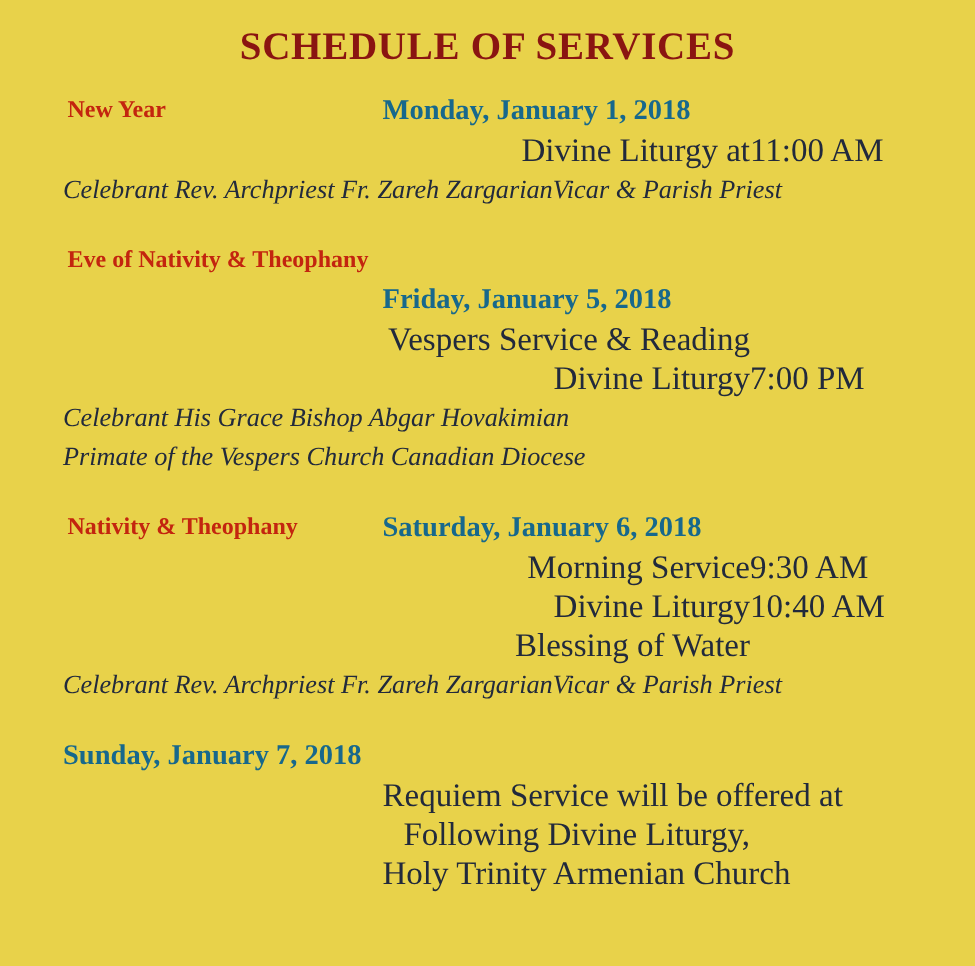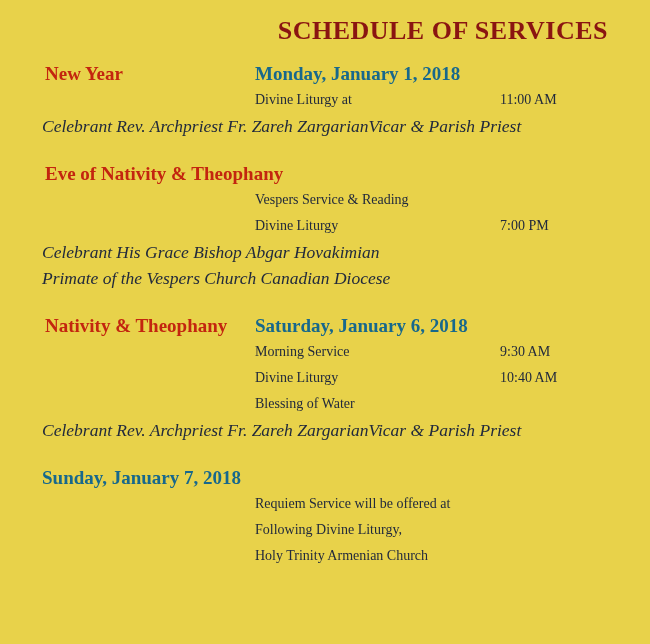--- a/index.html
+++ b/index.html
@@ -18,49 +18,49 @@
   .page{
     position:relative;
     width:650px;
     height:644px;
     box-sizing:border-box;
     padding:16px 42px 0 42px;
     overflow:hidden;
   }
   h1.title{
     margin:0 0 15px 0;
-    text-align:right;
+    text-align:center;
     font-size:26px;
     line-height:30px;
     font-weight:bold;
     letter-spacing:.5px;
     color:var(--title);
   }
   .svc{margin:0 0 22px 0;}
   .head{display:flex;line-height:26px;}
   .sname{
     display:inline-block;
     margin-left:3px;
     width:210px;
     flex:0 0 210px;
-    font-size:19px;
+    font-size:16px;
     font-weight:bold;
     color:var(--section-heading);
     white-space:nowrap;
   }
   .sname.wide{width:auto;flex:0 0 auto;}
   .sdate,.date-line{
     font-size:19px;
     font-weight:bold;
     color:var(--date);
     white-space:nowrap;
     line-height:26px;
   }
   .rows{margin-left:213px;}
-  .row{display:flex;line-height:26px;font-size:14px;}
+  .row{display:flex;line-height:26px;font-size:22px;text-align:right;}
   .lbl{flex:0 0 245px;min-width:245px;white-space:nowrap;}
   .time{white-space:nowrap;}
   .celebrant{
     font-style:italic;
     font-size:17.5px;
     line-height:26px;
     color:var(--body);
   }
 </style>
 </head>
@@ -82,20 +82,21 @@
       </div>
     </div>
     <div class="celebrant">Celebrant Rev. Archpriest Fr. Zareh ZargarianVicar &amp; Parish Priest</div>
   </section>
 
   <section class="svc">
     <div class="head">
       <span class="sname wide">Eve of Nativity &amp; Theophany</span>
     </div>
     <div class="rows">
+      <div class="date-line">Friday, January 5, 2018</div>
       <div class="row">
         <span class="lbl">Vespers Service &amp; Reading</span>
         <span class="time"></span>
       </div>
       <div class="row">
         <span class="lbl">Divine Liturgy</span>
         <span class="time">7:00 PM</span>
       </div>
     </div>
     <div class="celebrant">Celebrant His Grace Bishop Abgar Hovakimian</div>

